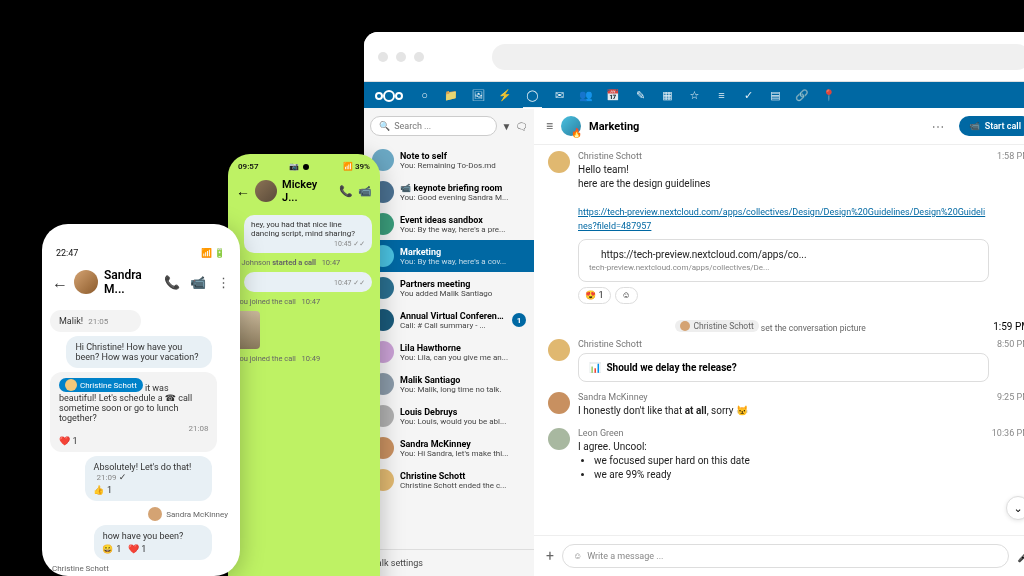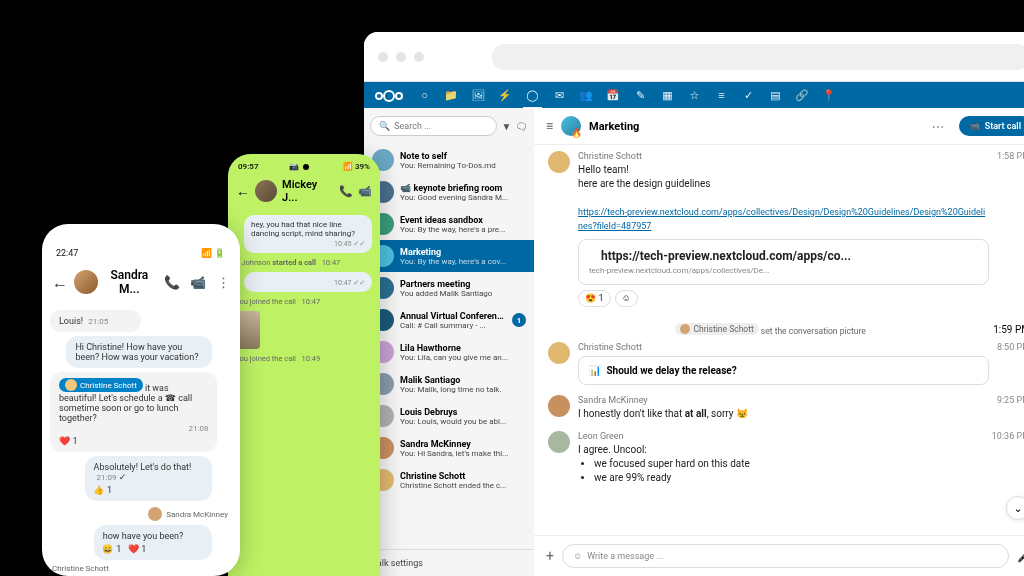--- a/index.html
+++ b/index.html
@@ -4,21 +4,21 @@
 <style>
 * { margin: 0; padding: 0; box-sizing: border-box; font-family: -apple-system, BlinkMacSystemFont, "Segoe UI", Roboto, sans-serif; }
 body { background: #000; width: 1024px; height: 576px; overflow: hidden; position: relative; }
 
 
 .phone1 { position: absolute; left: 42px; top: 224px; width: 198px; height: 352px; background: #fff; border-radius: 26px; box-shadow: 0 4px 24px rgba(0,0,0,0.25); overflow: hidden; z-index: 3; }
 .phone1 .status { display: flex; justify-content: space-between; padding: 24px 14px 4px; font-size: 9px; font-weight: 400; color: #111; }
 .phone1 .header { display: flex; align-items: center; gap: 6px; padding: 6px 10px; }
 .phone1 .header .back { font-size: 16px; color: #333; }
 .phone1 .header .avatar { width: 24px; height: 24px; border-radius: 50%; background: linear-gradient(135deg,#d4a373,#8b5a2b); }
-.phone1 .header .name { font-size: 12px; font-weight: 600; flex: 1; text-align: center; }
+.phone1 .header .name { font-size: 12px; font-weight: 600; flex: 1; }
 .phone1 .header .icon { font-size: 13px; color: #555; margin-left: 4px; }
 .phone1 .chat { padding: 4px 8px; font-size: 9px; }
 .phone1 .msg-in { background: #f3f3f3; border-radius: 12px; padding: 6px 9px; margin: 4px 0; max-width: 92%; color: #333; }
 .phone1 .msg-out { background: #e8f0f5; border-radius: 12px; padding: 6px 9px; margin: 4px 20px 4px auto; max-width: 80%; color: #333; text-align: left; }
 .phone1 .time { font-size: 8px; color: #888; margin-left: 3px; }
 .phone1 .pill { display: inline-flex; align-items: center; background: #0082c9; color: #fff; border-radius: 10px; padding: 1px 6px; font-size: 8px; gap: 3px; }
 .phone1 .pill .av { width: 12px; height: 12px; border-radius: 50%; background: #f4c87a; }
 .phone1 .react { font-size: 9px; margin-top: 3px; }
 .phone1 .sys-name { display: flex; align-items: center; gap: 4px; justify-content: flex-end; margin: 6px 4px 2px; font-size: 8px; color: #666; }
 .phone1 .sys-name .av { width: 14px; height: 14px; border-radius: 50%; background: #d4a373; }
@@ -82,21 +82,21 @@
 
 .main .messages { flex: 1; overflow-y: auto; padding: 6px 14px; font-size: 10px; }
 .main .message { display: flex; gap: 8px; margin-bottom: 10px; }
 .main .message .mava { width: 22px; height: 22px; border-radius: 50%; flex-shrink: 0; }
 .main .message .mcontent { flex: 1; }
 .main .message .mname { font-size: 9px; color: #777; margin-bottom: 2px; }
 .main .message .mbody { font-size: 10px; color: #222; line-height: 1.4; }
 .main .message .mtime { font-size: 9px; color: #888; align-self: flex-start; }
 .main .link { color: #0068a3; text-decoration: underline; word-break: break-all; font-size: 9px; }
 .main .card { border: 1px solid #ddd; border-radius: 8px; padding: 8px 10px; margin-top: 6px; }
-.main .card .ctitle2 { font-size: 12px; font-weight: 700; color: #222; padding-left: 12px; }
+.main .card .ctitle2 { font-size: 10px; font-weight: 400; color: #222; padding-left: 12px; }
 .main .card .csub2 { font-size: 8px; color: #888; }
 .main .reactions { display: flex; gap: 4px; margin-top: 5px; }
 .main .reactbtn { border: 1px solid #ddd; border-radius: 10px; padding: 1px 6px; font-size: 9px; display: flex; align-items: center; gap: 2px; }
 .main .syscenter { text-align: center; font-size: 8.5px; color: #666; margin: 6px 0; }
 .main .syscenter .pill2 { background: #eee; border-radius: 9px; padding: 1px 5px; display: inline-flex; align-items: center; gap: 3px; }
 .main .syscenter .pill2 .av2 { width: 10px; height: 10px; border-radius: 50%; background: #d4a373; }
 .main .pollcard { border: 1px solid #ddd; border-radius: 8px; padding: 8px 10px; margin-top: 4px; }
 .main .pollcard .ptitle { font-size: 10px; font-weight: 700; display: flex; align-items: center; gap: 5px; }
 .main .pollcard .psub { font-size: 8px; color: #888; margin-top: 4px; }
 .main .fab { position: absolute; right: 14px; bottom: 56px; width: 24px; height: 24px; border-radius: 50%; background: #fff; border: 1px solid #ddd; display: flex; align-items: center; justify-content: center; font-size: 11px; box-shadow: 0 1px 4px rgba(0,0,0,0.1); }
@@ -392,21 +392,21 @@
   <div class="header">
     <span class="back">←</span>
     <span class="avatar"></span>
     <span class="name">Sandra M...</span>
     <span class="icon">📞</span>
     <span class="icon">📹</span>
     <span class="icon">⋮</span>
   </div>
   <div class="chat">
     <div class="msg-in" style="max-width:50%">
-      <span>Louis!</span>
+      <span>Malik!</span>
       <span class="time">21:05</span>
     </div>
     <div class="msg-out">
       <span>Hi Christine! How have you been? How was your vacation?</span>
     </div>
     <div class="msg-in">
       <span class="pill">
           <span class="av"></span>
           <span>Christine Schott</span>
         </span>

